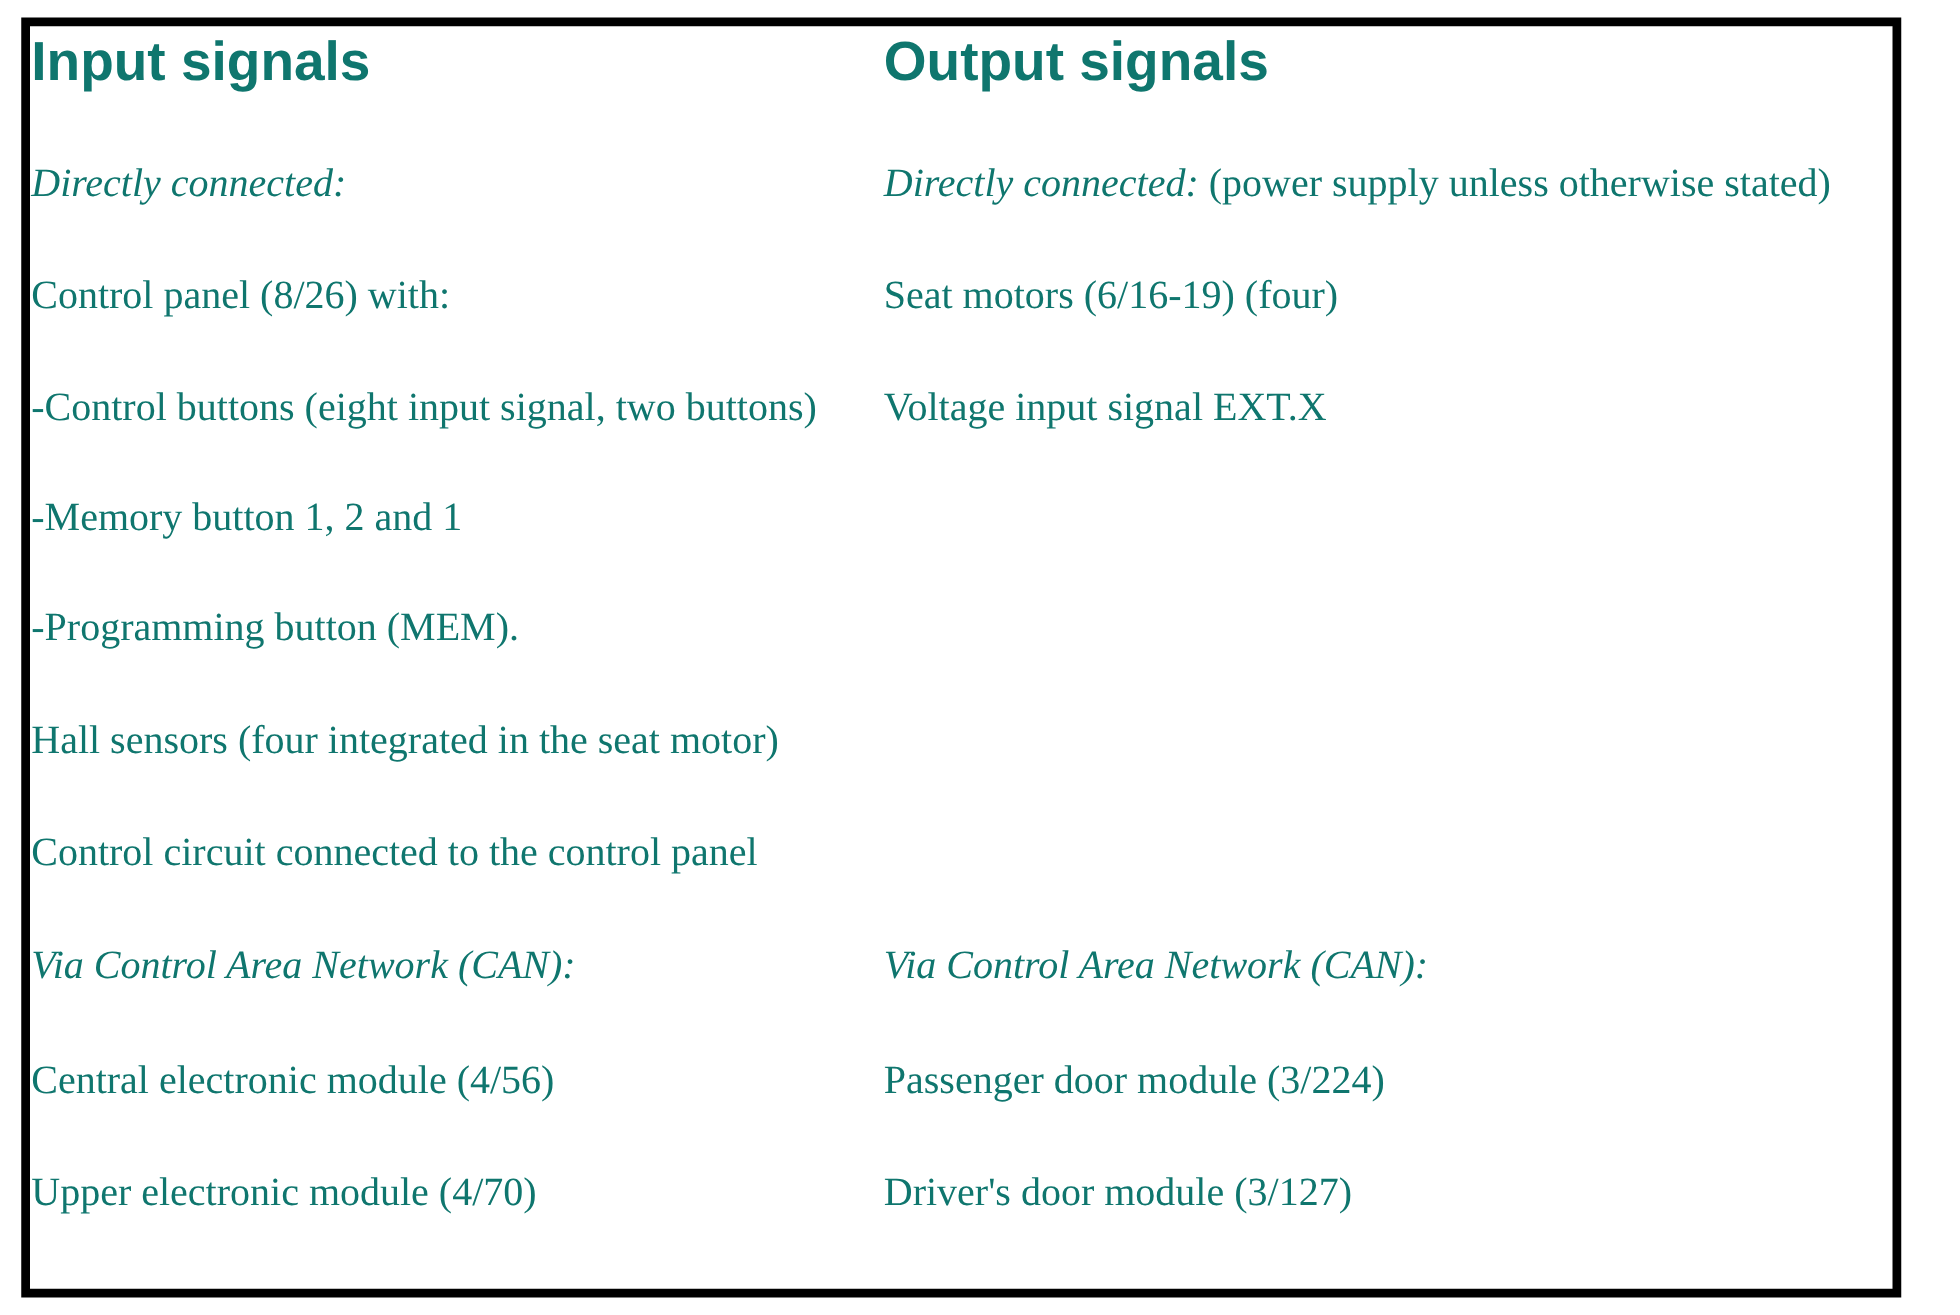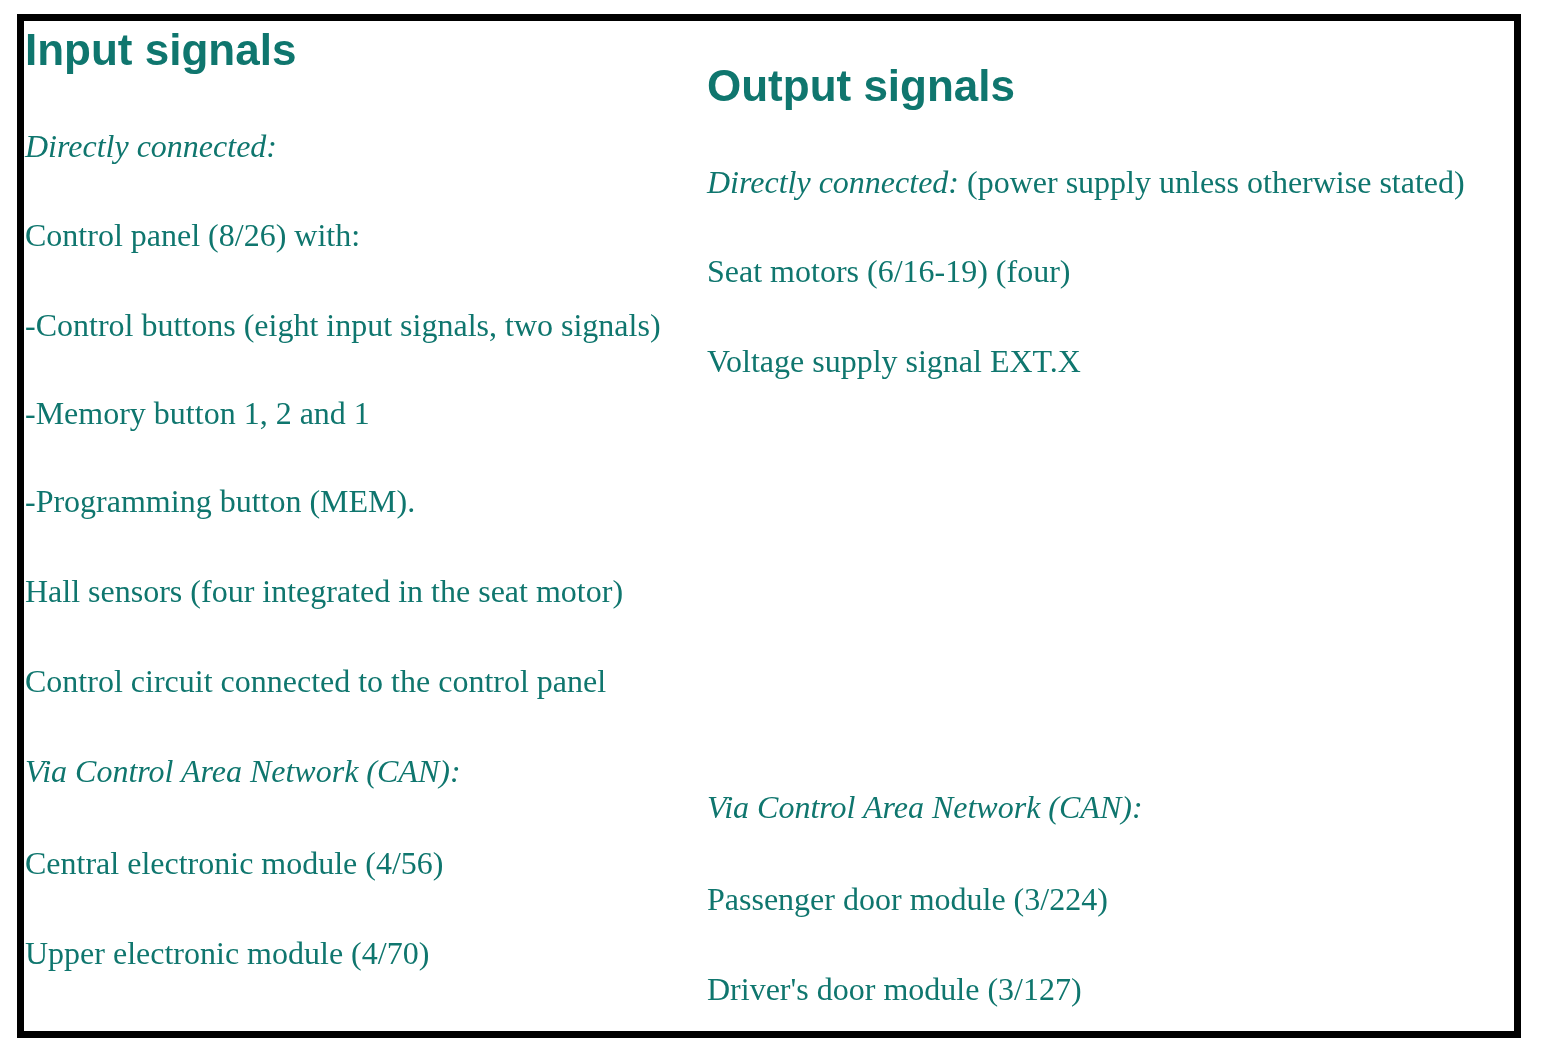--- a/index.html
+++ b/index.html
@@ -29,21 +29,21 @@
   .cell {
     position: absolute;
     top: 0;
     color: #0f766e;
     font-family: "Liberation Serif", "DejaVu Serif", serif;
     font-size: 32px;
     line-height: 38px;
     white-space: nowrap;
   }
   .cell.left  { left: 1px; }
-  .cell.right { left: 683px; margin-top: 36px; }
+  .cell.right { left: 683px; }
   .heading {
     font-family: "Liberation Sans", "DejaVu Sans", sans-serif;
     font-weight: bold;
     font-size: 44px;
     line-height: 48px;
   }
   .em { font-style: italic; }
 </style>
 </head>
 <body>
@@ -59,22 +59,22 @@
     <div class="cell left"><span class="em">Directly connected:</span></div>
     <div class="cell right"><span class="em">Directly connected:</span><span> (power supply unless otherwise stated)</span></div>
   </div>
 
   <div class="row" style="top: 195px;">
     <div class="cell left">Control panel (8/26) with:</div>
     <div class="cell right">Seat motors (6/16-19) (four)</div>
   </div>
 
   <div class="row" style="top: 285px;">
-    <div class="cell left">-Control buttons (eight input signals, two signals)</div>
-    <div class="cell right">Voltage supply signal EXT.X</div>
+    <div class="cell left">-Control buttons (eight input signal, two buttons)</div>
+    <div class="cell right">Voltage input signal EXT.X</div>
   </div>
 
   <div class="row" style="top: 373px;">
     <div class="cell left">-Memory button 1, 2 and 1</div>
   </div>
 
   <div class="row" style="top: 461px;">
     <div class="cell left">-Programming button (MEM).</div>
   </div>
 

